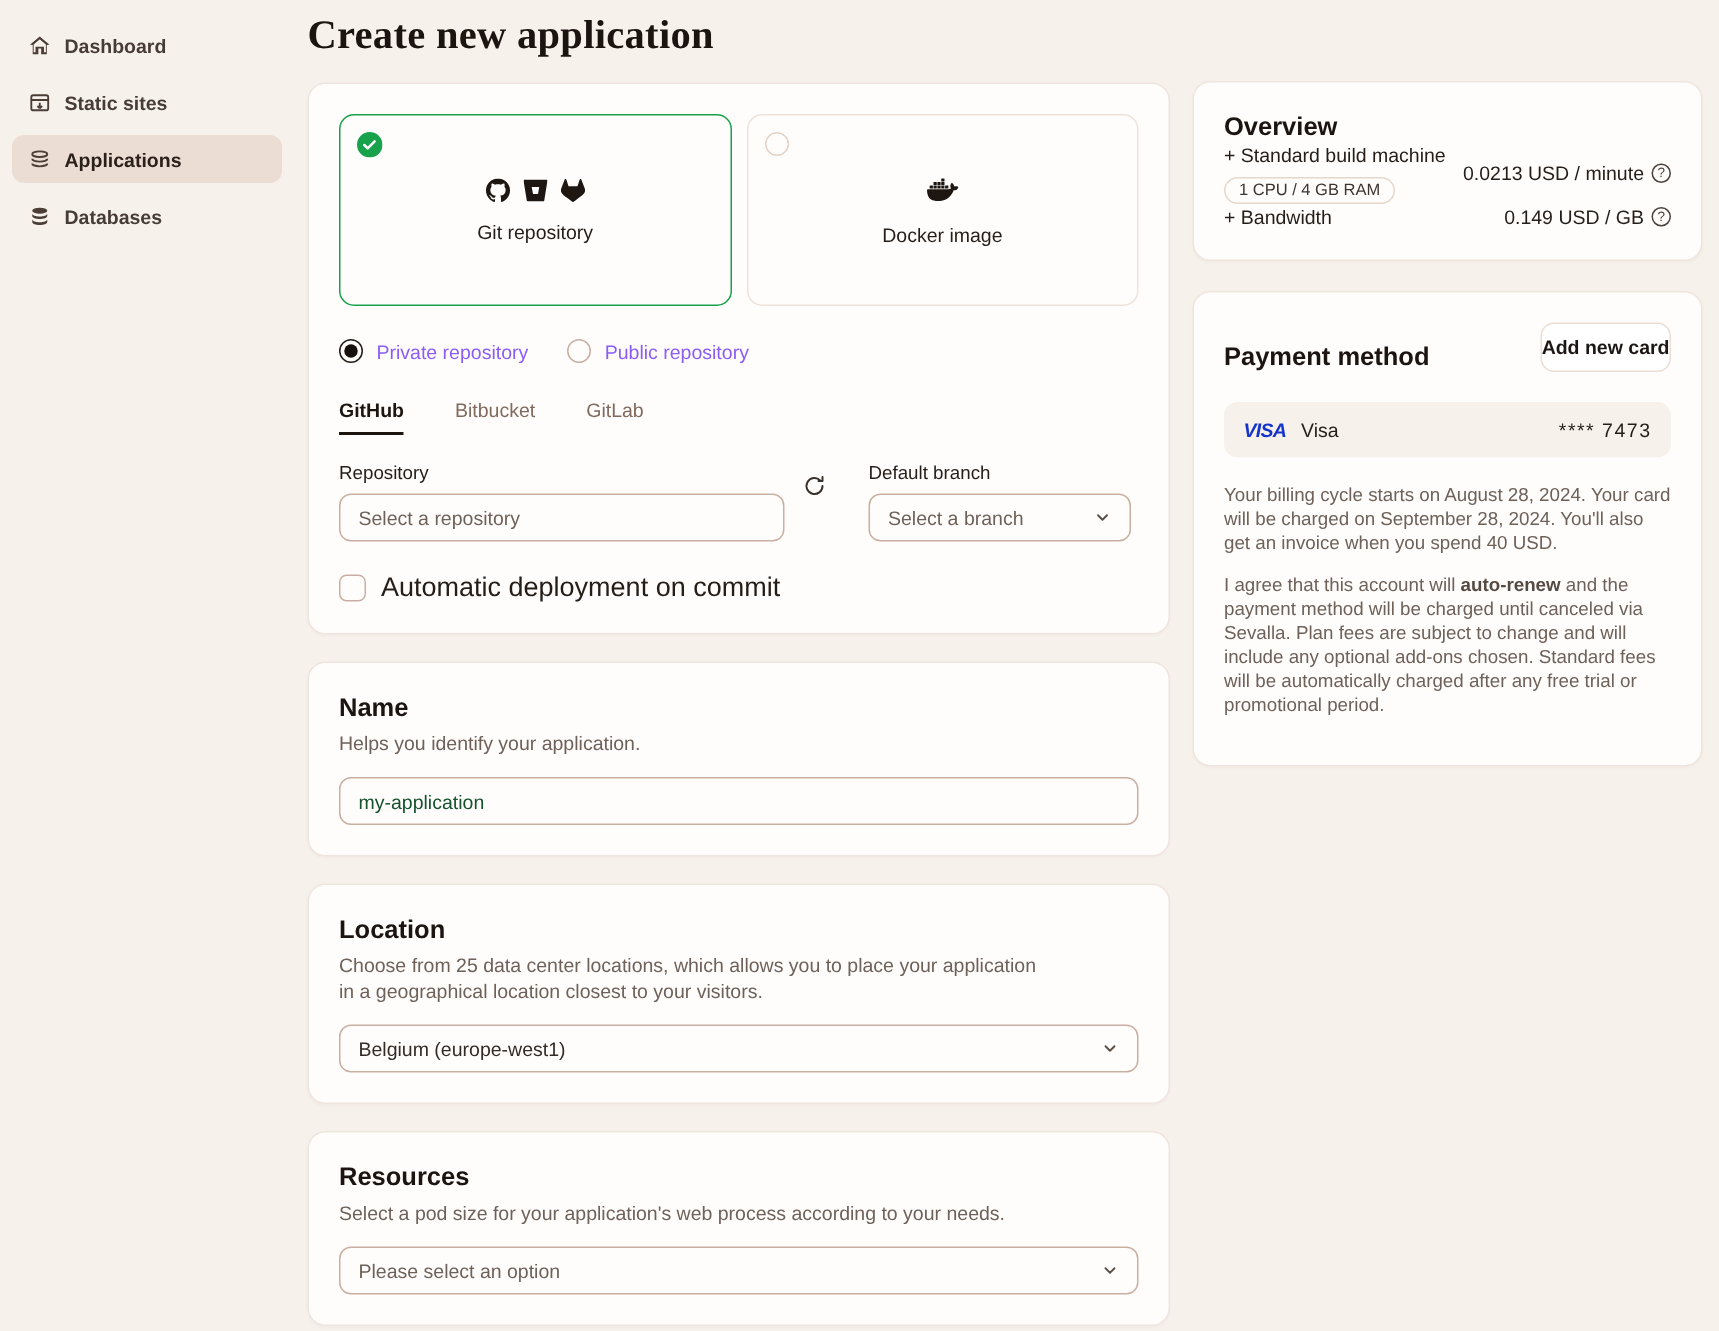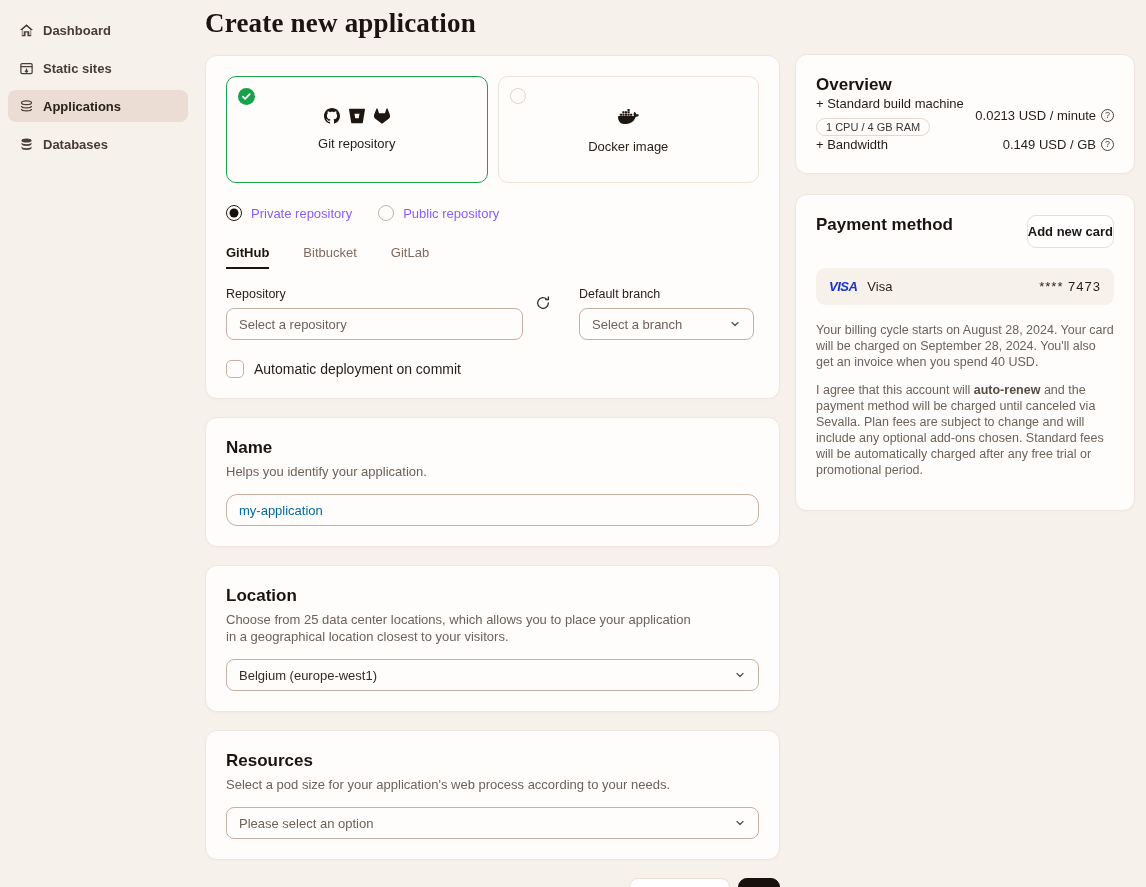--- a/index.html
+++ b/index.html
@@ -30,21 +30,21 @@
     margin:8px 0 16px 0; letter-spacing:0.2px;
   }
   .card {
     background:#fffdfc; border:1px solid #f0e5de; border-radius:12px;
     box-shadow:0 1px 2px rgba(60,40,20,0.03);
     padding:20px; margin-bottom:18px;
   }
   
   .option-row { display:flex; gap:10px; }
   .option {
-    position:relative; flex:1; height:107px; border:1px solid #eee1d9; border-radius:10px;
+    position:relative; flex:1; height:128px; border:1px solid #eee1d9; border-radius:10px;
     display:flex; flex-direction:column; align-items:center; justify-content:center; gap:12px;
     cursor:pointer; background:#fffdfc;
   }
   .option.selected { border:1.5px solid #17a24b; }
   .opt-check { position:absolute; left:11px; top:11px; width:17px; height:17px; }
   .opt-circle {
     position:absolute; left:11px; top:11px; width:16px; height:16px;
     border:1px solid #e4d2c6; border-radius:50%; background:#fffdfc;
   }
   .opt-icons { display:flex; gap:9px; align-items:center; color:#1e1711; }
@@ -86,21 +86,21 @@
     height:32px; border:1px solid #c9afa1; border-radius:8px; background:#fffdfc;
     display:flex; align-items:center; justify-content:space-between;
     padding:0 12px; cursor:pointer; font-size:13px;
   }
   .select .val { color:#332b26; }
   .select .val.muted { color:#6e6159; }
   .select svg { width:12px; height:12px; color:#5a4f47; flex:none; }
   
   .checkbox-row { display:flex; align-items:center; gap:10px; margin-top:20px; cursor:pointer; }
   .checkbox { width:18px; height:18px; border:1.5px solid #c9afa1; border-radius:5px; background:#fffdfc; }
-  .checkbox-row span.lbl { font-size:14px; color:#241d18; }
+  .checkbox-row span.lbl { font-size:18px; color:#241d18; }
   
   h2.sec-title { font-size:17px; font-weight:700; color:#1b1410; }
   p.sec-desc { font-size:13px; color:#6e6159; margin:5px 0 14px 0; line-height:17px; }
   .wide { width:100%; }
   .desc-narrow { max-width:470px; }
   
   .actions { display:flex; justify-content:flex-end; gap:8px; margin-top:16px; padding-bottom:10px; }
   .btn {
     height:33px; border-radius:9px; padding:0 0; font-size:13px; font-weight:600;
     font-family:"Liberation Sans", sans-serif; cursor:pointer;
@@ -113,21 +113,21 @@
   .ov-label { font-size:13px; color:#241d18; line-height:17px; }
   .badge {
     display:inline-block; margin-top:6px; padding:2px 9px; border:1px solid #e7d6ca;
     border-radius:999px; font-size:11px; color:#3d3530; background:#fffdfc;
   }
   .price { display:flex; align-items:center; gap:5px; font-size:13px; color:#241d18; white-space:nowrap; }
   .help {
     width:13px; height:13px; border:1px solid #4a4039; border-radius:50%;
     font-size:9px; line-height:11px; text-align:center; color:#4a4039; display:inline-block;
   }
-  .pm-head { display:flex; justify-content:space-between; align-items:flex-start; margin-bottom:20px; }
+  .pm-head { display:flex; justify-content:space-between; align-items:flex-end; margin-bottom:20px; }
   .saved-card {
     display:flex; align-items:center; gap:10px; background:#f7f1eb; border-radius:9px;
     height:37px; padding:0 13px; margin-bottom:17px;
   }
   .visa-logo { font-style:italic; font-weight:bold; color:#1434cb; font-size:13px; letter-spacing:-0.5px; }
   .card-brand { font-size:13px; color:#241d18; }
   .card-last4 { margin-left:auto; font-size:13px; color:#241d18; letter-spacing:1px; }
   p.note { font-size:12.5px; color:#6e6159; line-height:16px; margin-bottom:12px; }
   p.note b { color:#564b43; }
 </style>
@@ -253,21 +253,21 @@
 
     <label class="checkbox-row">
       <span class="checkbox"></span>
       <span class="lbl">Automatic deployment on commit</span>
     </label>
   </section>
 
   <section class="card">
     <h2 class="sec-title">Name</h2>
     <p class="sec-desc">Helps you identify your application.</p>
-    <input class="text-input wide" type="text" style="color: #0369a1; border-radius: 11px;" value="my-application">
+    <input class="text-input wide" type="text" style="color: #14532d;" value="my-application">
   </section>
 
   <section class="card">
     <h2 class="sec-title">Location</h2>
     <p class="sec-desc desc-narrow">Choose from 25 data center locations, which allows you to place your application in a geographical location closest to your visitors.</p>
     <div class="select wide">
       <span class="val">Belgium (europe-west1)</span>
       <svg viewBox="0 0 24 24" fill="none" stroke="currentColor" stroke-width="2.5" stroke-linecap="round" stroke-linejoin="round">
           <path d="M6 9l6 6 6-6"></path>
         </svg>

